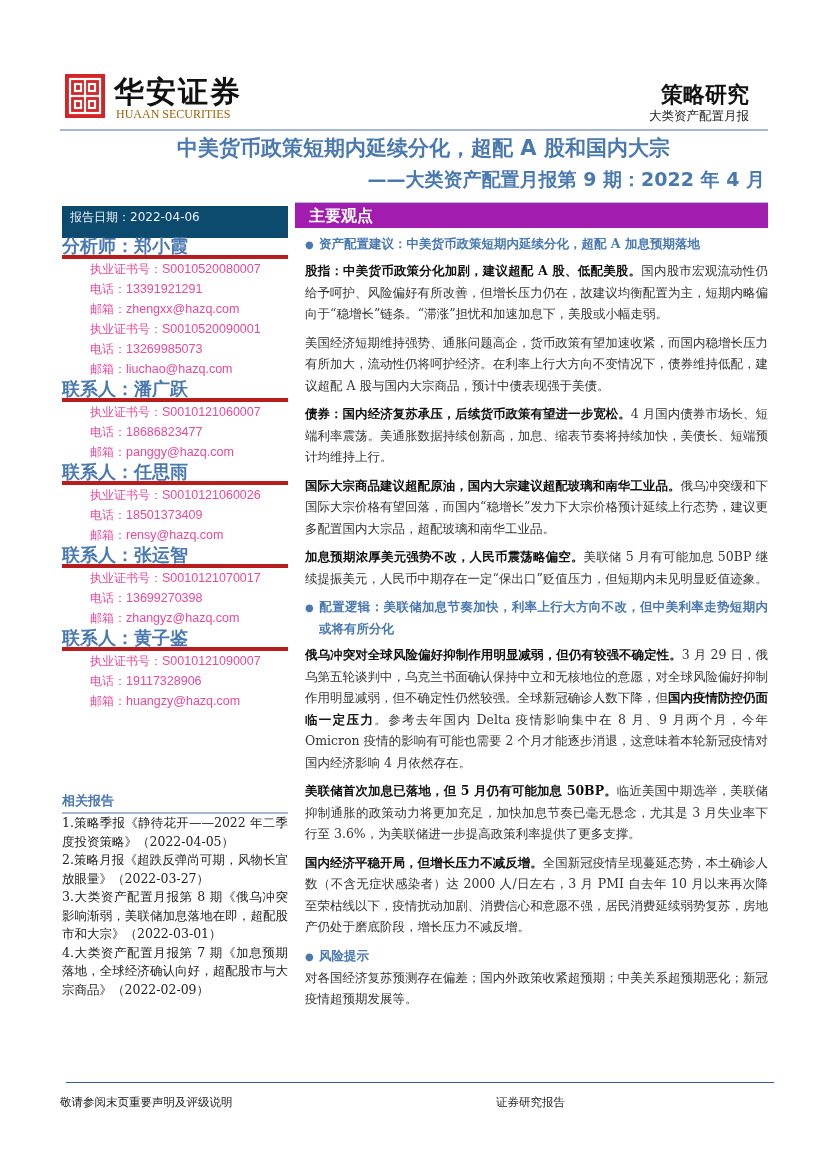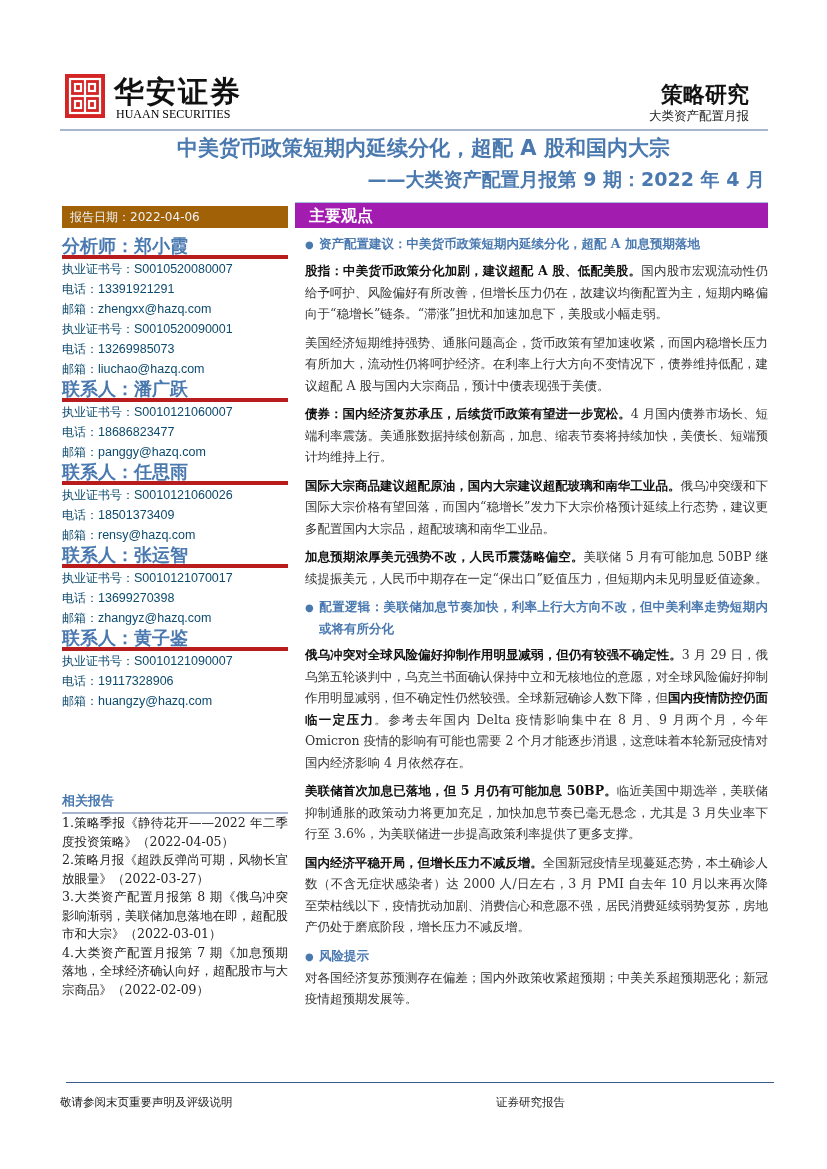--- a/index.html
+++ b/index.html
@@ -3,31 +3,31 @@
 <meta charset="utf-8">
 <style>
   html, body { margin:0; padding:0; background:#ffffff; }
   body { width:827px; height:1169px; position:relative; overflow:hidden;
          font-family:"DejaVu Serif", "Liberation Serif", serif; color:#222; }
   .abs { position:absolute; }
   
   .logo-box { left:65px; top:74px; width:40px; height:44px; background:#d42424; }
   .logo-box svg { display:block; }
   .logo-cn { left:114px; top:72px; font-size:30px; font-weight:bold; letter-spacing:2px; color:#111; font-family:"DejaVu Serif", serif; }
-  .logo-en { left:116px; top:107px; font-size:12px; letter-spacing:0px; color:#000000; font-family:"Liberation Serif", serif; }
+  .logo-en { left:116px; top:107px; font-size:12px; letter-spacing:0px; color:#a16207; font-family:"Liberation Serif", serif; }
   .hdr-right-title { right:78px; top:80px; font-size:22px; font-weight:bold; color:#111; }
   .hdr-right-sub { right:78px; top:108px; font-size:12.5px; color:#222; }
   .hdr-rule { left:60px; top:129px; width:708px; height:2px; background:#a7b6cf; }
   .title1 { left:0; width:827px; top:134px; text-align:center; font-size:21px; font-weight:bold; color:#4a79b0; font-family:"DejaVu Sans", sans-serif; padding-left:20px; box-sizing:border-box; }
   .title2 { right:62px; top:167px; font-size:19px; font-weight:bold; color:#4a79b0; font-family:"DejaVu Sans", sans-serif; }
   
-  .date-bar { left:62px; top:206px; width:226px; height:22px; background:#a16207; color:#eef2f8; font-size:12px; line-height:22px; padding-left:8px; box-sizing:border-box; font-family:"DejaVu Sans", sans-serif; }
+  .date-bar { left:62px; top:206px; width:226px; height:32px; background:#0c4a6e; color:#eef2f8; font-size:12px; line-height:22px; padding-left:8px; box-sizing:border-box; font-family:"DejaVu Sans", sans-serif; }
   .left-col { left:62px; top:236px; width:226px; font-size:12.5px; font-family:"Liberation Sans", sans-serif; }
   .person-head { color:#4a79b0; font-size:18px; border-bottom:4px solid #b91c1c; height:19px; line-height:19px; font-family:"DejaVu Serif", serif; font-weight:bold; }
-  .person-line { height:20px; line-height:20px; color:#0c4a6e; white-space:nowrap; }
+  .person-line { height:20px; line-height:20px; color:#ec4899; white-space:nowrap;margin-left:28px; }
   .person-line .lbl { font-family:"DejaVu Serif", serif; font-size:12px; }
   .related-head { left:62px; top:792px; width:226px; color:#4a79b0; font-size:13px; font-weight:bold; border-bottom:2px solid #a7b6cf; padding-bottom:2px; }
   .related-list { left:62px; top:814px; width:226px; font-size:12.5px; line-height:18.5px; color:#222; text-align:justify; }
   .related-list div { margin:0; }
   
   .main-bar { left:295px; top:202px; width:473px; height:26px; background:#a21caf; color:#fff; font-size:16px; font-weight:bold; line-height:26px; padding-left:14px; box-sizing:border-box; border-top:1px solid #a9bfdd; }
   .main-col { left:305px; top:233px; width:463px; font-size:12.5px; line-height:21.5px; color:#333; text-align:justify; }
   .bullet { color:#4a79b0; font-weight:bold; font-size:12.5px; line-height:21px; padding-left:14px; text-indent:-14px; }
   .bullet .dot { color:#4a79b0; font-size:10px; display:inline-block; width:14px; text-indent:0; }
   .para { margin:0 0 7px 0; }

